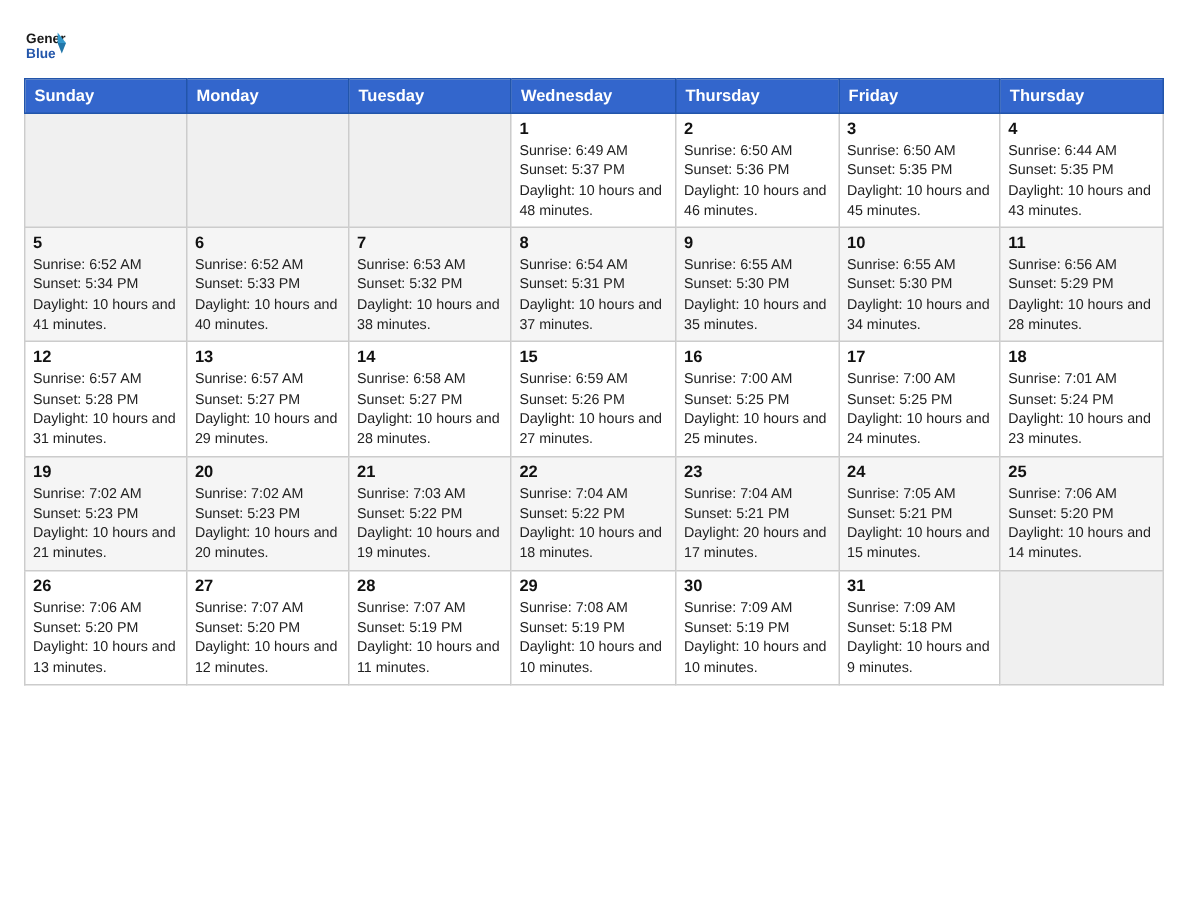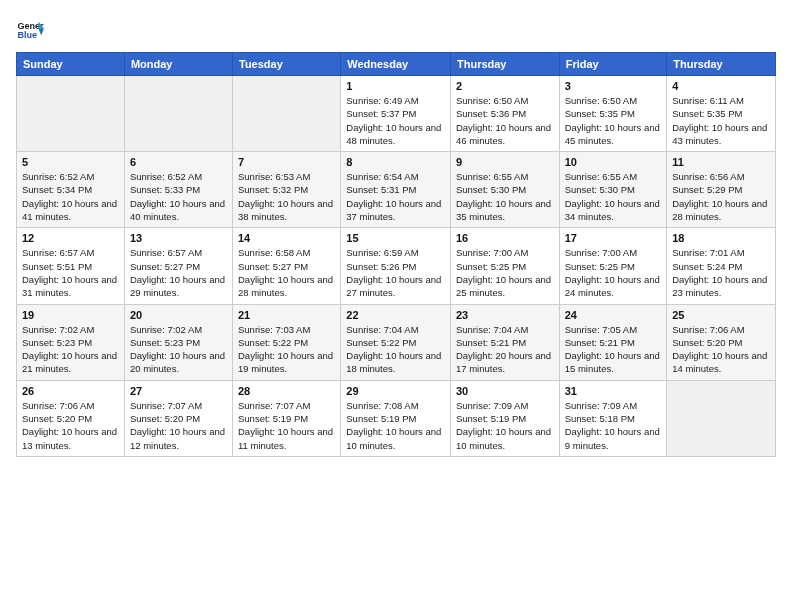--- a/index.html
+++ b/index.html
@@ -129,21 +129,21 @@
           <div class="day-info">Daylight: 10 hours and 46 minutes.</div>
         </td>
         <td>
           <div class="day-num">3</div>
           <div class="day-info">Sunrise: 6:50 AM</div>
           <div class="day-info">Sunset: 5:35 PM</div>
           <div class="day-info">Daylight: 10 hours and 45 minutes.</div>
         </td>
         <td>
           <div class="day-num">4</div>
-          <div class="day-info">Sunrise: 6:11 AM</div>
+          <div class="day-info">Sunrise: 6:44 AM</div>
           <div class="day-info">Sunset: 5:35 PM</div>
           <div class="day-info">Daylight: 10 hours and 43 minutes.</div>
         </td>
       </tr>
       <tr>
         <td>
           <div class="day-num">5</div>
           <div class="day-info">Sunrise: 6:52 AM</div>
           <div class="day-info">Sunset: 5:34 PM</div>
           <div class="day-info">Daylight: 10 hours and 41 minutes.</div>
@@ -182,21 +182,21 @@
           <div class="day-num">11</div>
           <div class="day-info">Sunrise: 6:56 AM</div>
           <div class="day-info">Sunset: 5:29 PM</div>
           <div class="day-info">Daylight: 10 hours and 28 minutes.</div>
         </td>
       </tr>
       <tr>
         <td>
           <div class="day-num">12</div>
           <div class="day-info">Sunrise: 6:57 AM</div>
-          <div class="day-info">Sunset: 5:51 PM</div>
+          <div class="day-info">Sunset: 5:28 PM</div>
           <div class="day-info">Daylight: 10 hours and 31 minutes.</div>
         </td>
         <td>
           <div class="day-num">13</div>
           <div class="day-info">Sunrise: 6:57 AM</div>
           <div class="day-info">Sunset: 5:27 PM</div>
           <div class="day-info">Daylight: 10 hours and 29 minutes.</div>
         </td>
         <td>
           <div class="day-num">14</div>

